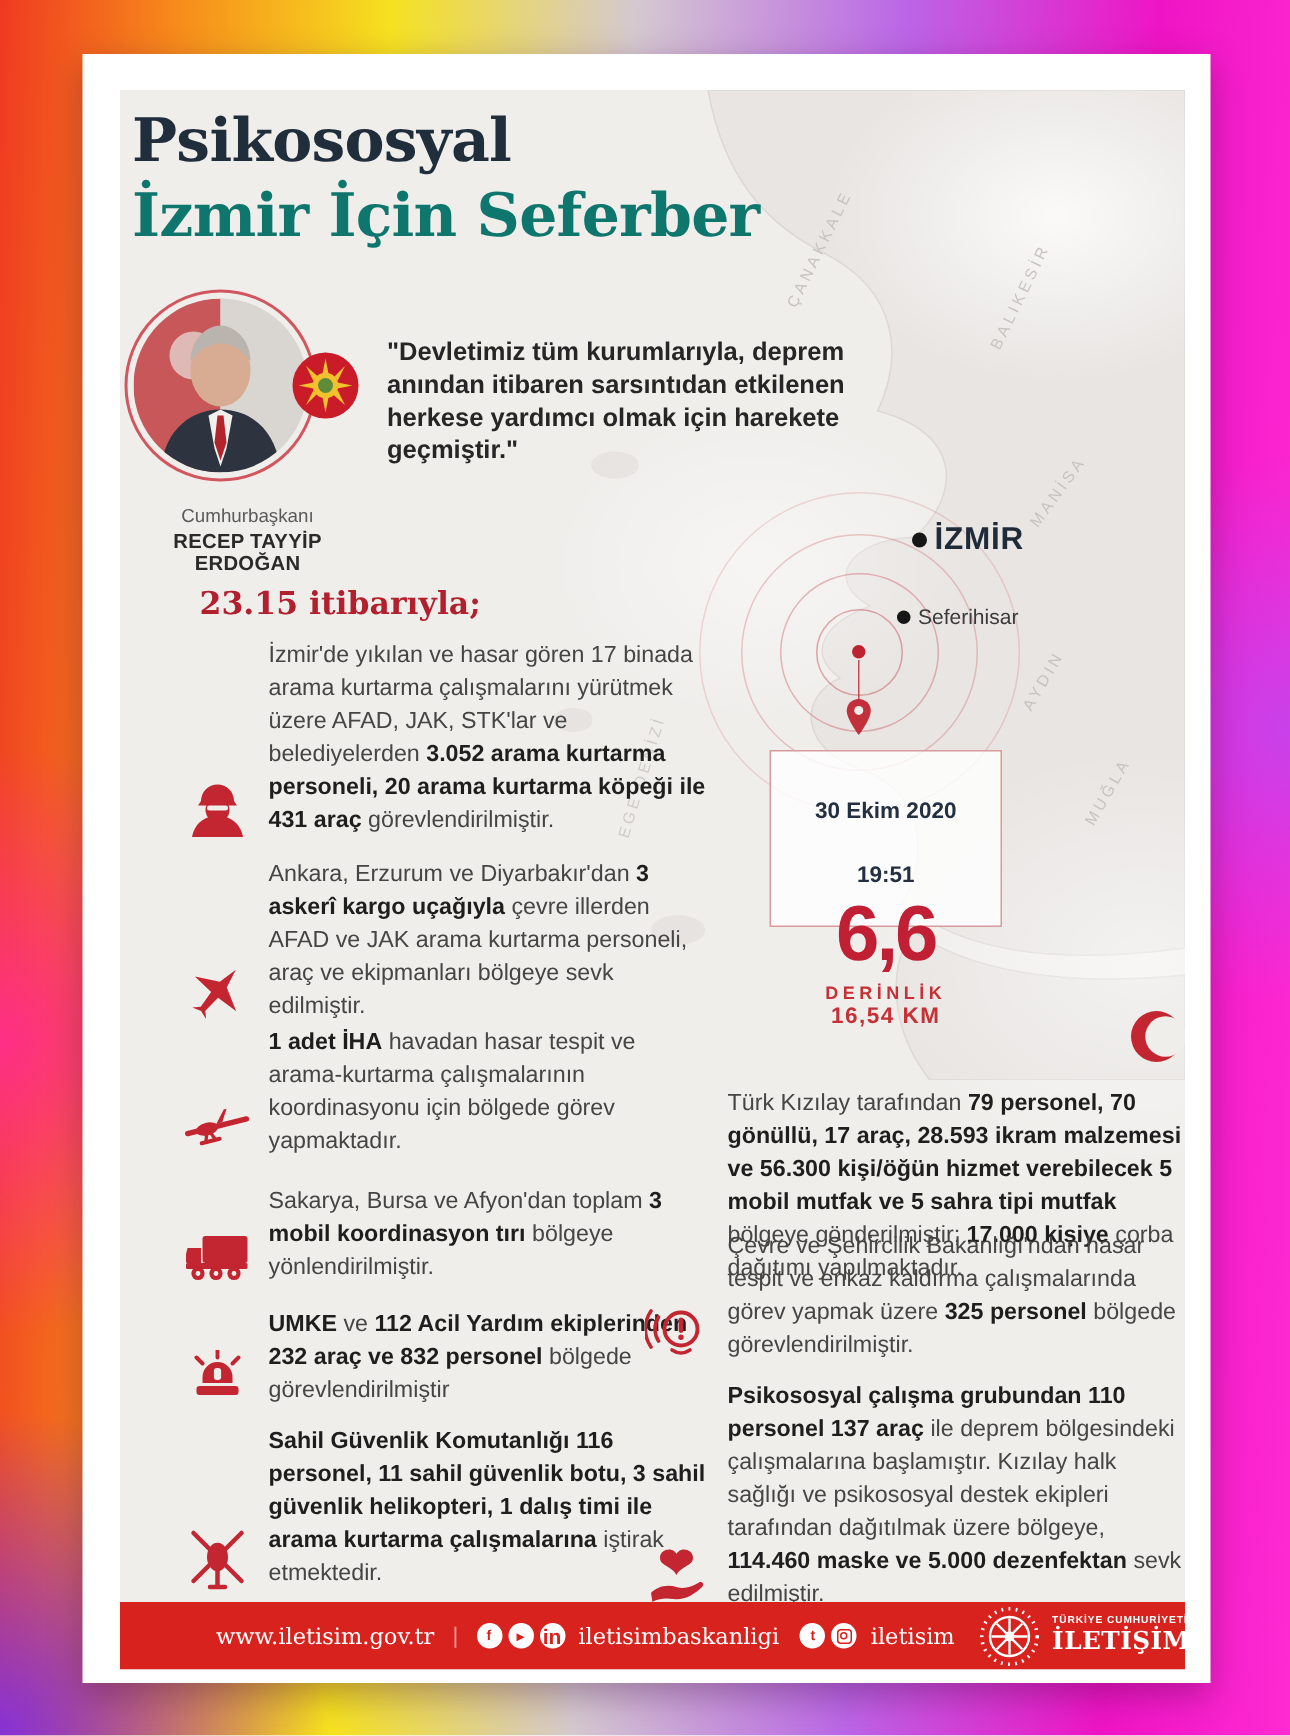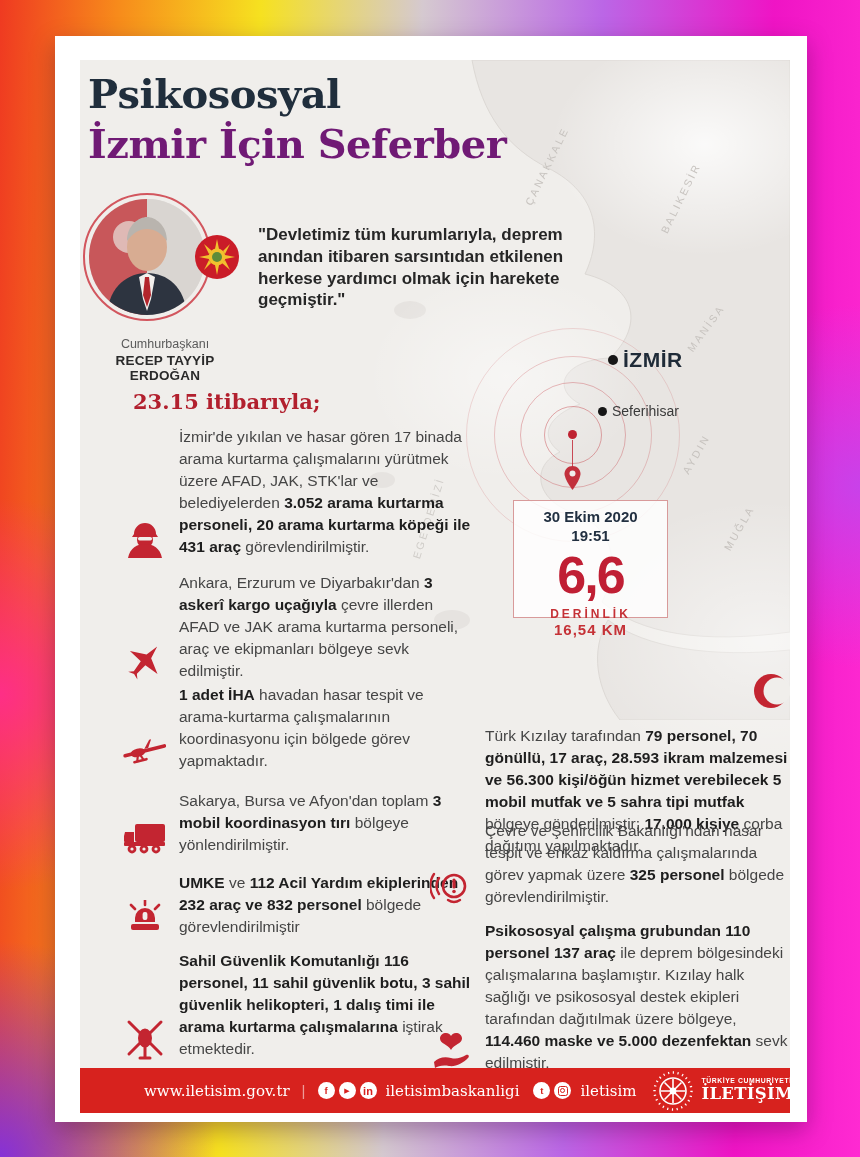--- a/index.html
+++ b/index.html
@@ -17,21 +17,21 @@
     background:
       radial-gradient(ellipse 220px 160px at 88% 8%, rgba(255,255,255,.8), transparent 70%),
       radial-gradient(ellipse 260px 200px at 96% 55%, rgba(255,255,255,.5), transparent 70%),
       radial-gradient(ellipse 200px 150px at 60% 30%, rgba(255,255,255,.45), transparent 70%);}
   svg.mapbg{position:absolute;left:0;top:0;}
 
   
   .t1{position:absolute;left:8px;top:10px;font-family:"DejaVu Serif","Liberation Serif",serif;
       font-size:40px;font-weight:800;color:#202e3c;letter-spacing:-.5px;}
   .t2{position:absolute;left:8px;top:60px;font-family:"DejaVu Serif","Liberation Serif",serif;
-      font-size:40px;font-weight:800;color:#701a75;letter-spacing:-.5px;}
+      font-size:40px;font-weight:800;color:#0f766e;letter-spacing:-.5px;}
 
   
   .photo{position:absolute;left:3px;top:133px;width:128px;height:128px;border-radius:50%;
       border:2px solid #d2565e;box-sizing:border-box;padding:4px;background:#f0eeeb;}
   .photo .inner{width:116px;height:116px;border-radius:50%;overflow:hidden;position:relative;background:#dedad6;}
   .seal{position:absolute;left:114px;top:174px;width:46px;height:46px;}
   .caption{position:absolute;left:0px;top:277px;width:170px;text-align:center;}
   .caption .role{font-size:12.5px;color:#5a5a5a;}
   .caption .name{font-size:13.5px;font-weight:700;color:#2a2a2a;margin-top:2px;letter-spacing:.2px;}
 
@@ -46,21 +46,21 @@
   .city{position:absolute;display:flex;align-items:center;gap:5px;}
   .city .dot{width:10px;height:10px;border-radius:50%;background:#161616;}
   .city.major span.lbl{font-size:21px;font-weight:800;color:#1f2b38;letter-spacing:.5px;}
   .city.minor .dot{width:9px;height:9px;}
   .city.minor span.lbl{font-size:14px;color:#3a3a3a;}
   .prov{position:absolute;font-size:10.5px;letter-spacing:2.5px;color:#c7c3bf;white-space:nowrap;}
   .sea{color:#cfccc8;}
 
   .quakebox{position:absolute;left:433px;top:440px;width:155px;height:118px;box-sizing:border-box;
       background:rgba(255,255,255,.82);border:1px solid #d89a9a;text-align:center;padding-top:7px;}
-  .quakebox .date,.quakebox .time{font-size:15px;font-weight:700;color:#223041;line-height:1.25;}
+  .quakebox .date,.quakebox .time{font-size:15px;font-weight:700;color:#223041;line-height:1.25;margin-top:24px;}
   .quakebox .mag{font-size:52px;font-weight:800;color:#c01f34;line-height:1;margin-top:3px;letter-spacing:-2px;}
   .quakebox .dlab{font-size:12px;letter-spacing:3px;color:#c53136;font-weight:600;margin-top:6px;}
   .quakebox .dval{font-size:15px;font-weight:700;color:#c53136;letter-spacing:1px;}
 
   .h2315{position:absolute;left:53px;top:329px;font-family:"DejaVu Serif","Liberation Serif",serif;
       font-size:21px;font-weight:800;color:#b2202e;}
 
   .item{position:absolute;display:flex;align-items:flex-end;gap:11px;}
   .item .ic{width:46px;flex:0 0 46px;display:flex;align-items:center;justify-content:center;}
   .item p{margin:0;font-size:15.5px;line-height:1.42;color:#454545;}
@@ -297,21 +297,21 @@
           <p><b>Psikososyal çalışma grubundan 110 personel 137 araç</b> ile deprem bölgesindeki çalışmalarına başlamıştır. Kızılay halk sağlığı ve psikososyal destek ekipleri tarafından dağıtılmak üzere bölgeye, <b>114.460 maske ve 5.000 dezenfektan</b> sevk edilmiştir.</p>
         </div>
       </div>
 
       <div class="footer">
         <span class="site">www.iletisim.gov.tr</span>
         <span class="div">|</span>
         <span class="soc">
           <span class="circle">f</span>
           <span class="circle play">▶</span>
-          <span class="circle" style="font-size:11px;">in</span>
+          <span class="circle" style="font-size:14px;">in</span>
           <span class="handle">iletisimbaskanligi</span>
           <span class="circle">t</span>
           <span class="circle ig">
               <i></i>
             </span>
           <span class="handle">iletisim</span>
         </span>
         <span class="brand">
           <svg width="40" height="40" viewBox="0 0 40 40">
             <circle cx="20" cy="20" r="18.5" fill="none" stroke="#ffffff" stroke-width="2.4" stroke-dasharray="1.2 3.6"></circle>

